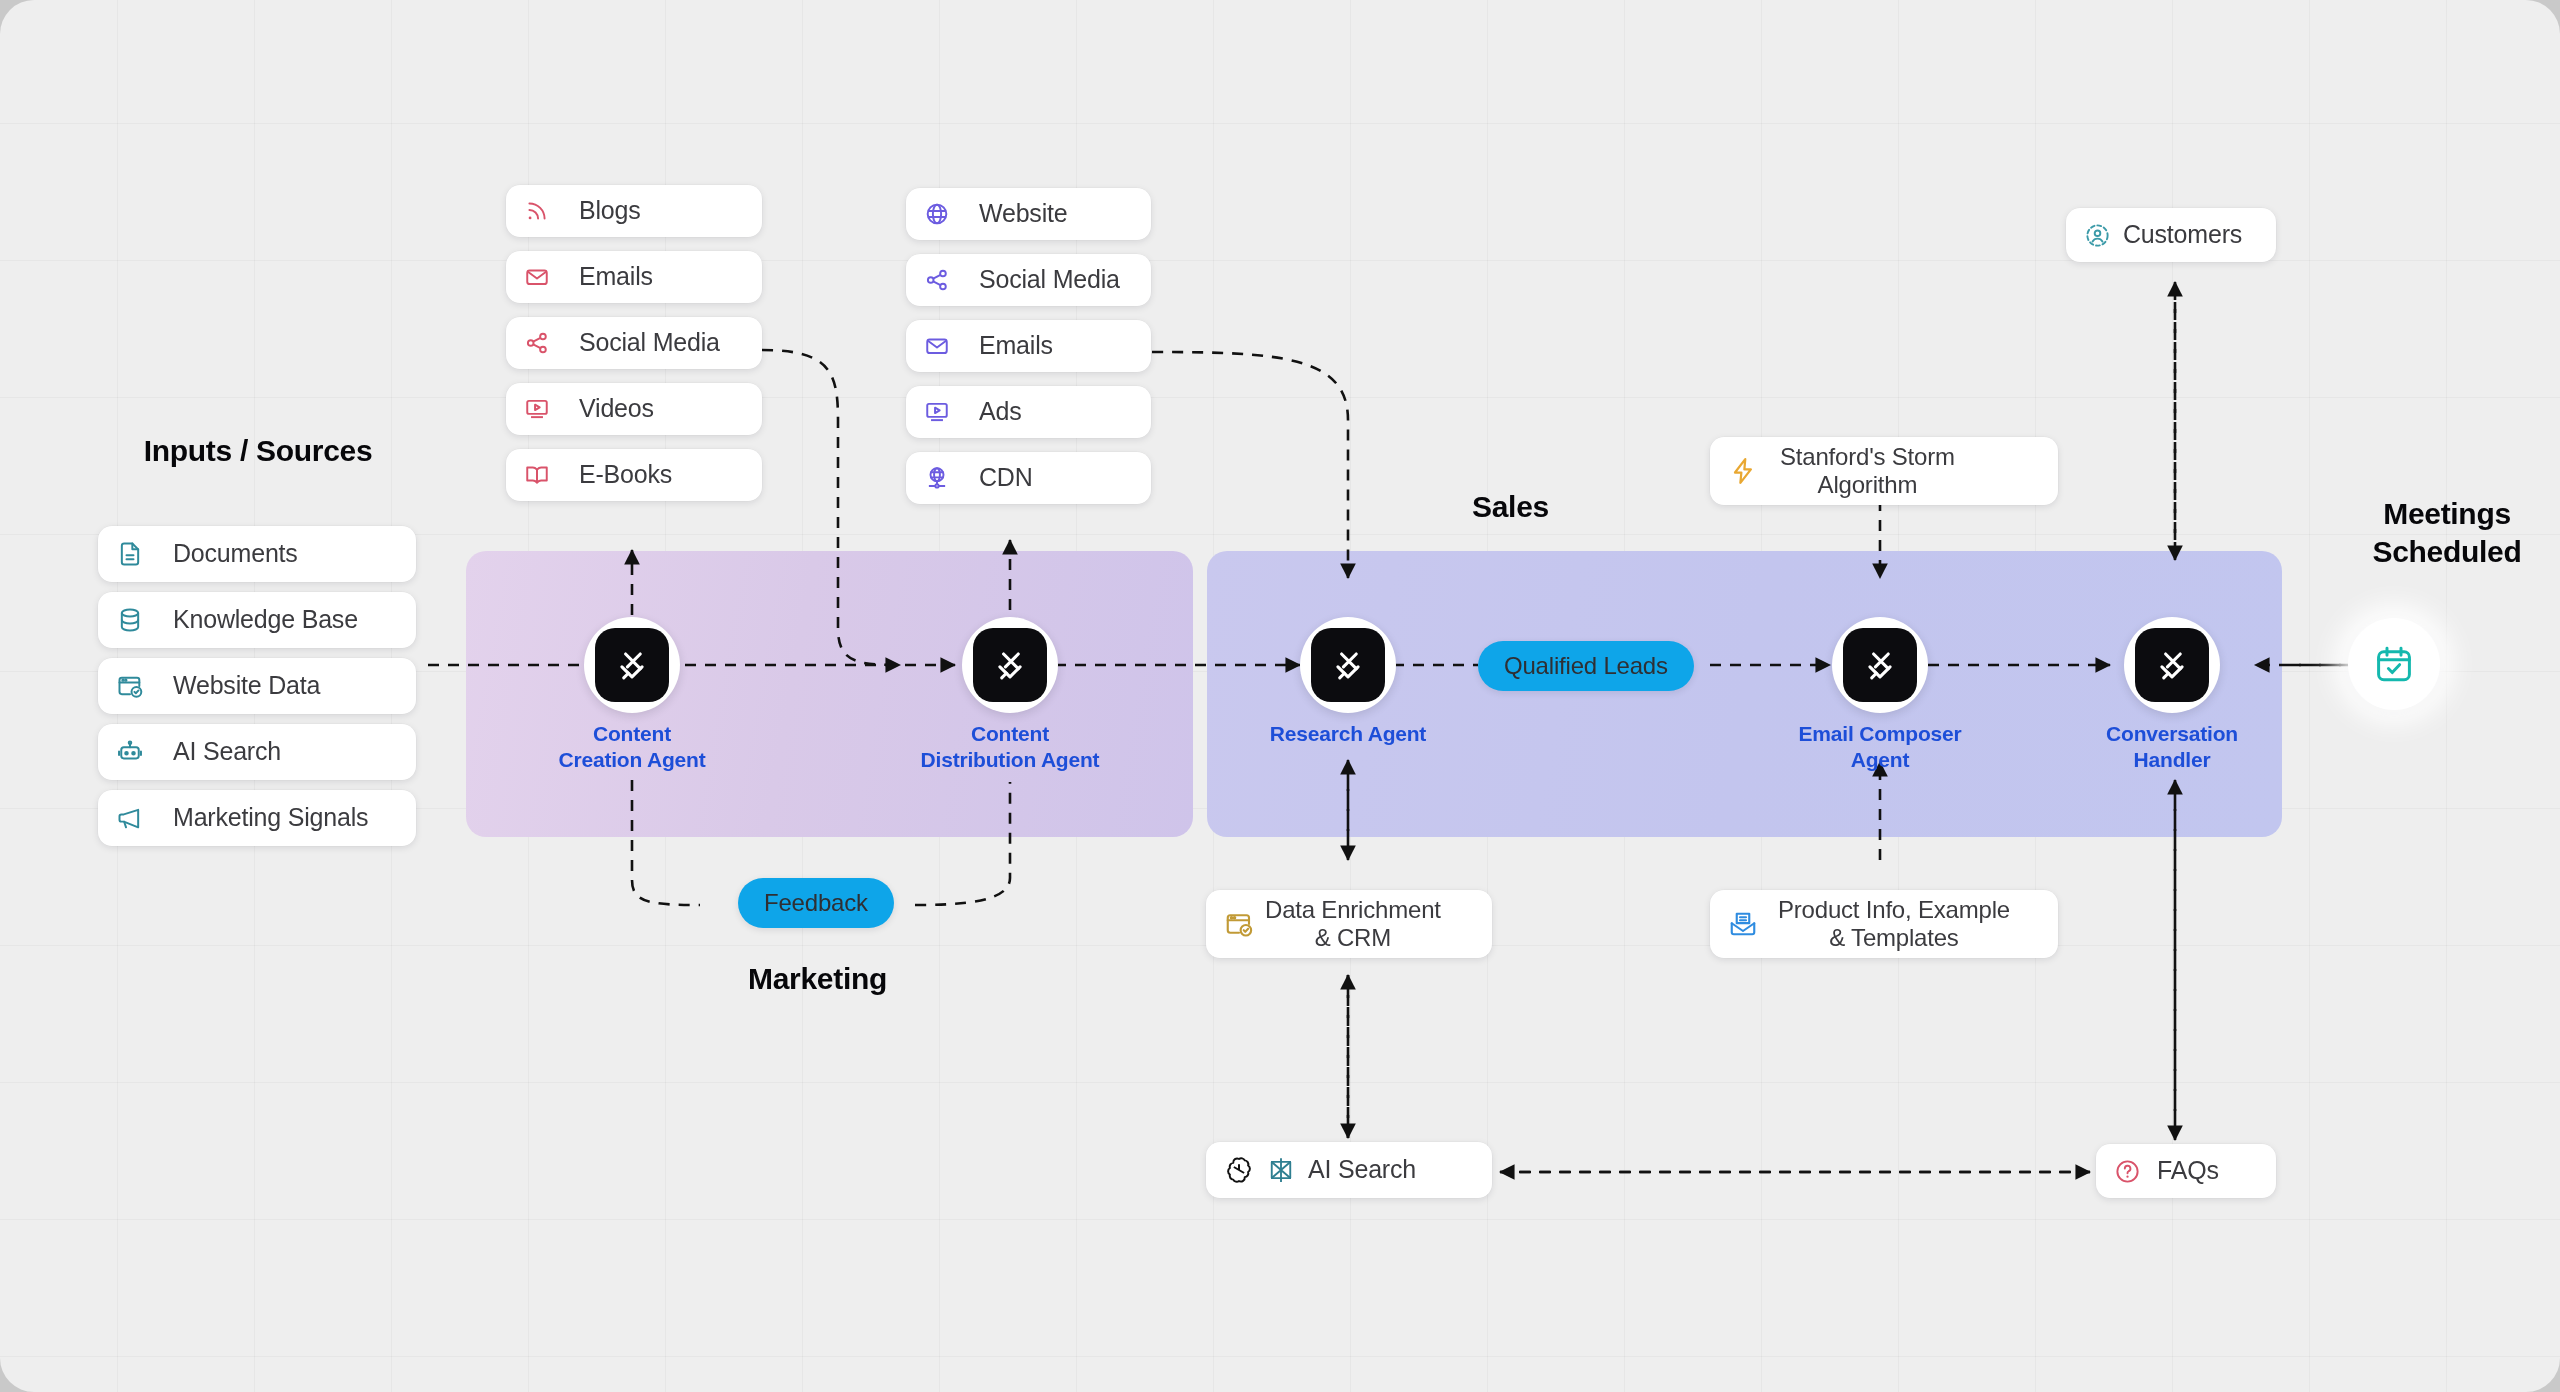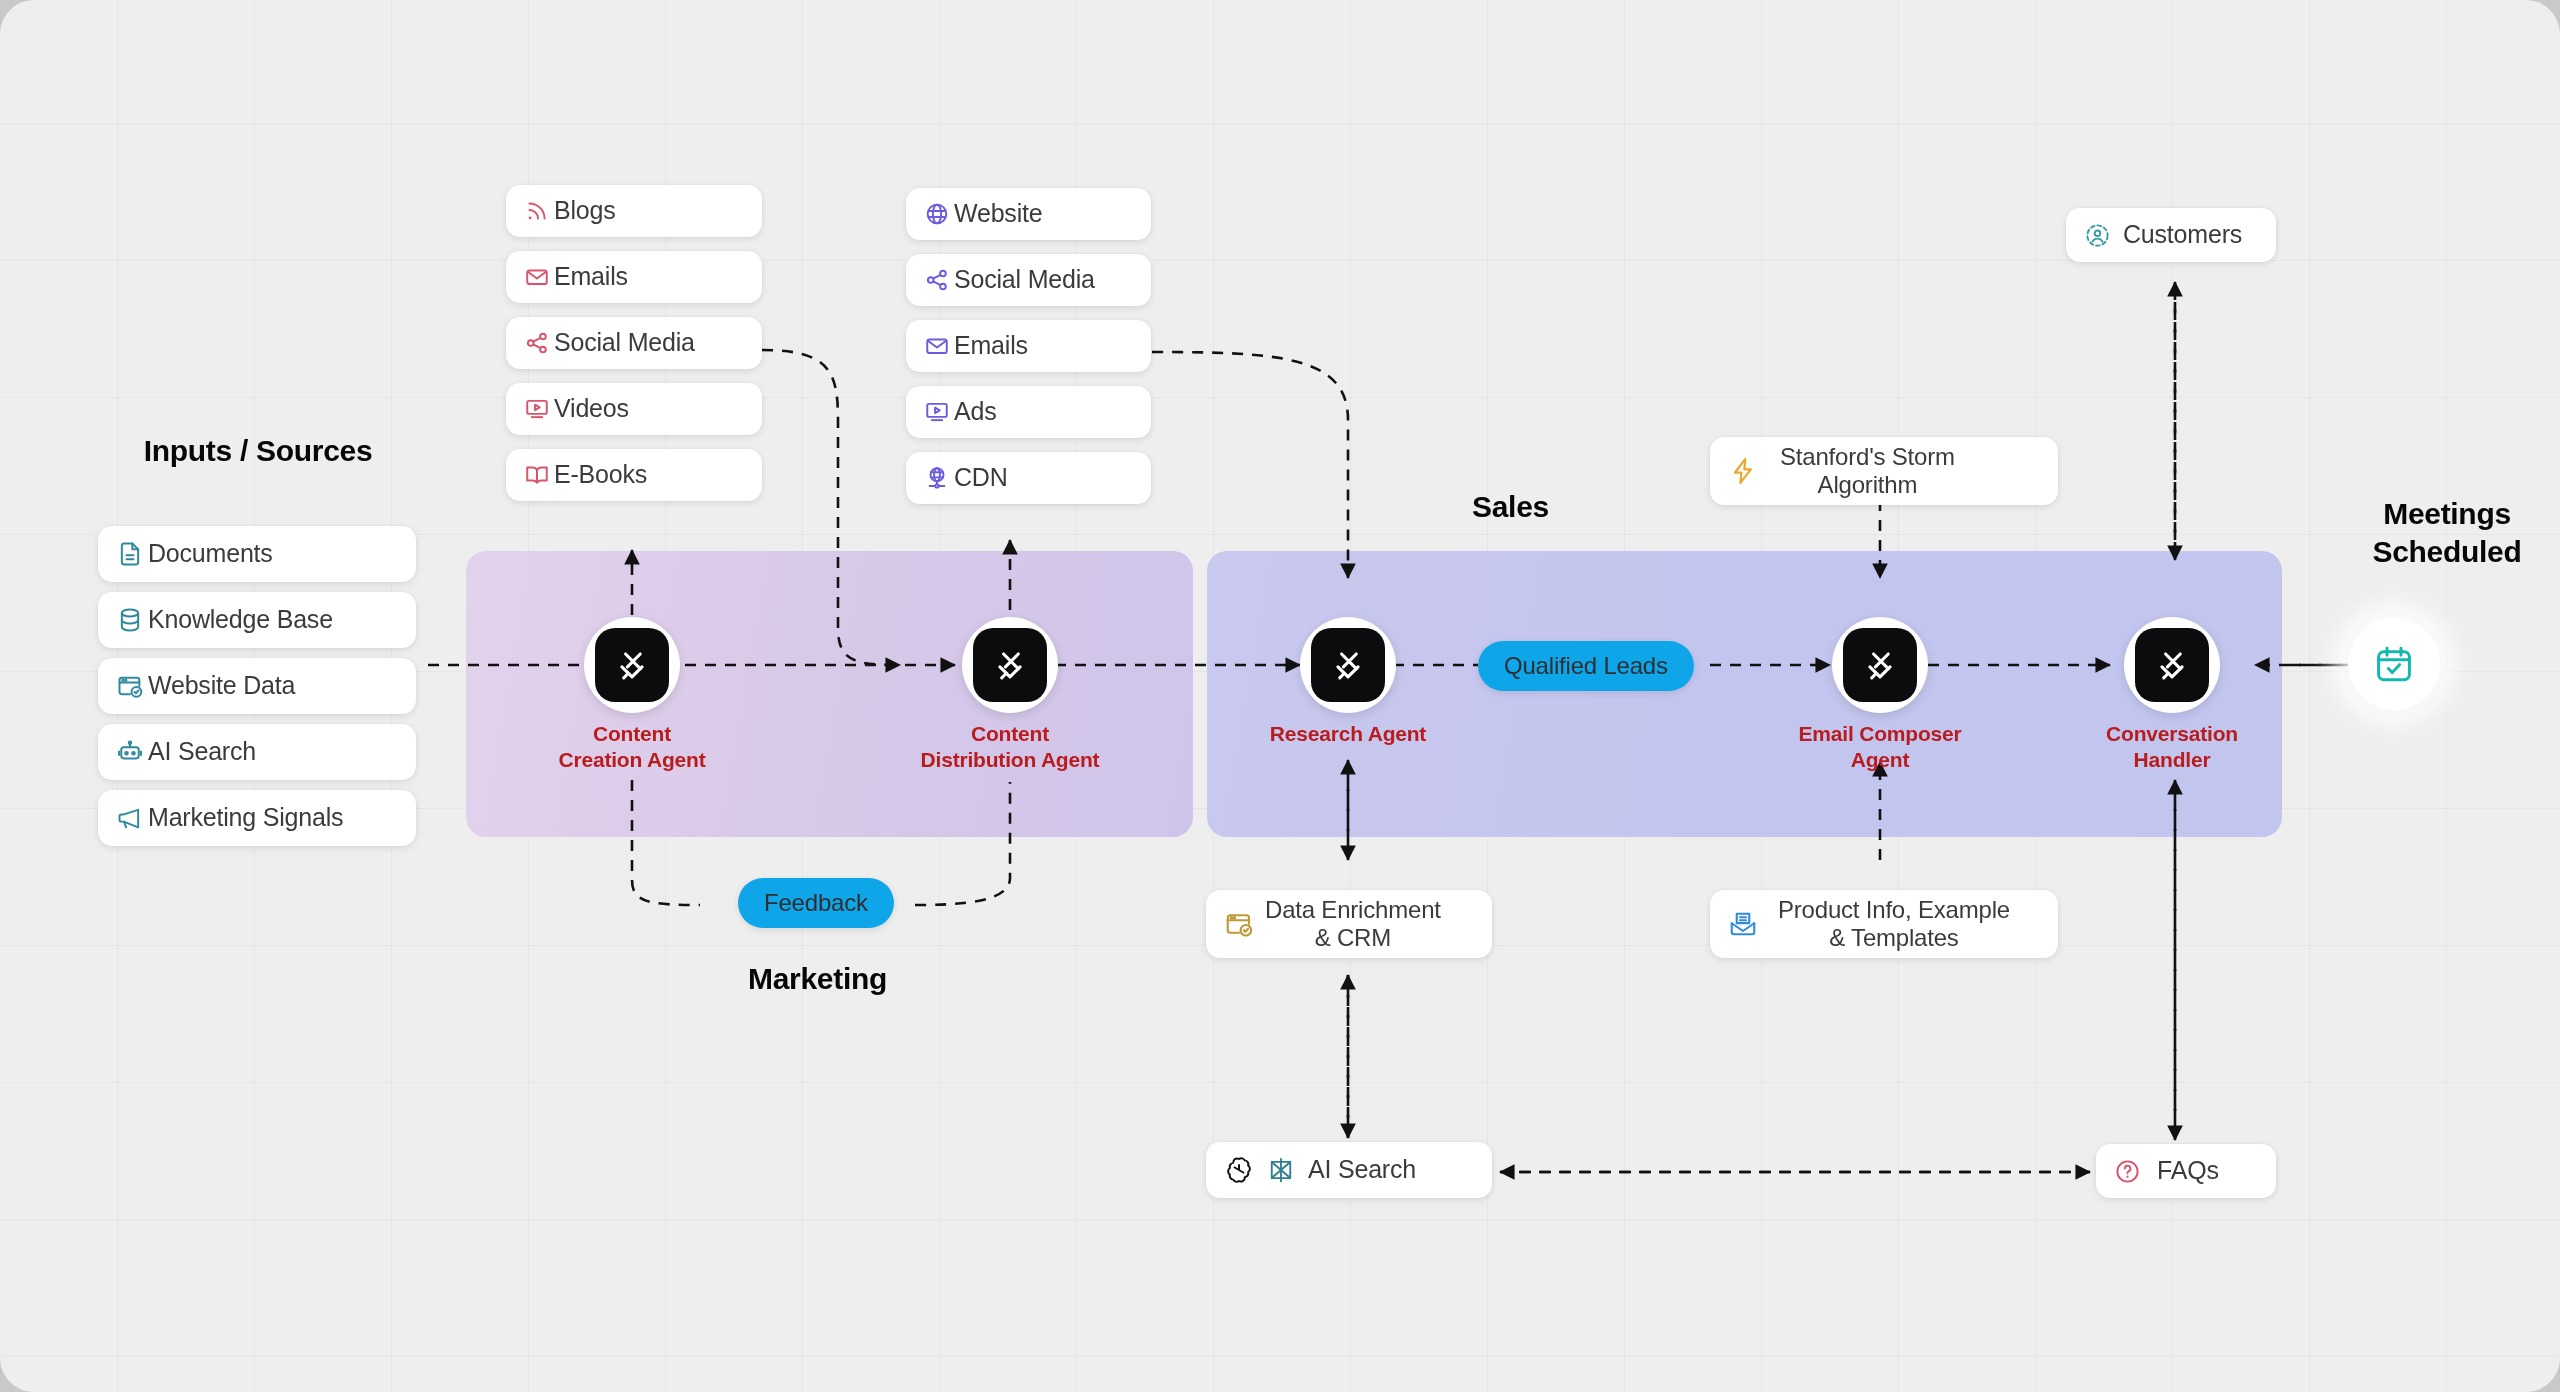--- a/index.html
+++ b/index.html
@@ -29,21 +29,21 @@
     left:1207px;top:551px;width:1075px;height:286px;
     background:linear-gradient(100deg,#c9c8ee 0%,#c3c5ee 50%,#c2c6ef 100%);
   }
   .band-title{
     position:absolute;font-weight:bold;color:#07070a;
     font-size:30px;letter-spacing:-0.3px;white-space:nowrap;
   }
 
   
   .card{
-    position:absolute;display:flex;align-items:center;gap:4px;
+    position:absolute;display:flex;align-items:center;gap:29px;
     background:#fff;border-radius:14px;
     padding:0 18px;box-sizing:border-box;
     box-shadow:0 2px 7px rgba(16,18,35,.10), 0 0 0 .5px rgba(0,0,0,.03);
   }
   .card .lbl{
     font-size:25px;color:#3b3b3f;letter-spacing:-0.2px;white-space:nowrap;
     line-height:1.18;
   }
   .card.two-line .lbl{text-align:center;white-space:normal;font-size:24px;}
   .ico{flex:0 0 auto;display:flex;align-items:center;justify-content:center;}
@@ -54,21 +54,21 @@
     width:96px;height:96px;border-radius:50%;background:#ffffff;
     display:flex;align-items:center;justify-content:center;
     box-shadow:0 3px 10px rgba(20,20,40,.13);
   }
   .agent .sq{
     width:74px;height:74px;border-radius:20px;background:#0c0c0f;
     display:flex;align-items:center;justify-content:center;
   }
   .agent .nm{
     position:absolute;left:50%;transform:translateX(-50%);top:104px;
-    text-align:center;font-weight:bold;font-size:21px;color:#b91c1c;
+    text-align:center;font-weight:bold;font-size:21px;color:#1d4ed8;
     line-height:1.22;white-space:nowrap;letter-spacing:-0.2px;
   }
   .agent .nm.wrap{white-space:normal;width:190px;}
 
   
   .chip{
     position:absolute;background:#0ea5e9;border-radius:999px;
     padding:11px 26px;font-size:24px;color:#2f2f33;white-space:nowrap;
     box-shadow:0 2px 7px rgba(16,18,35,.10);
     letter-spacing:-0.2px;

